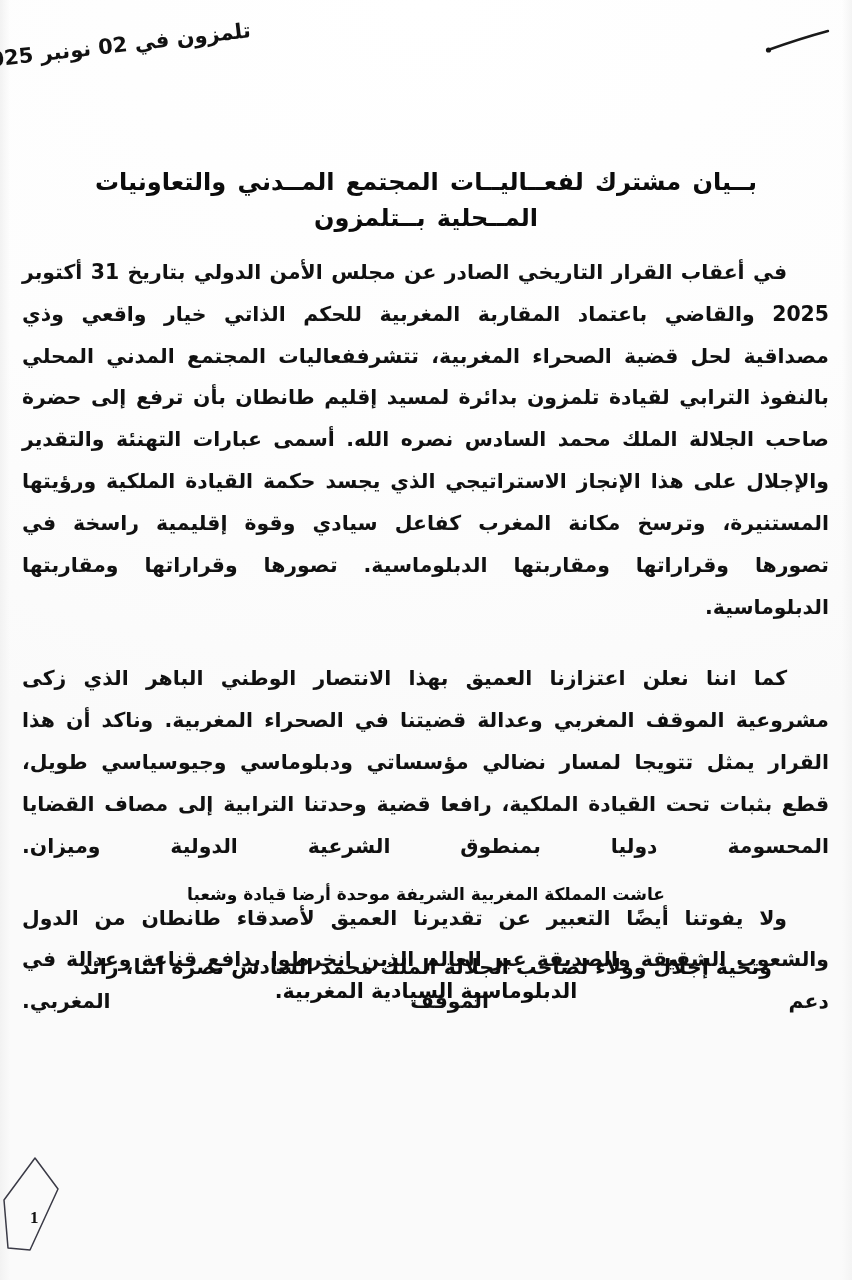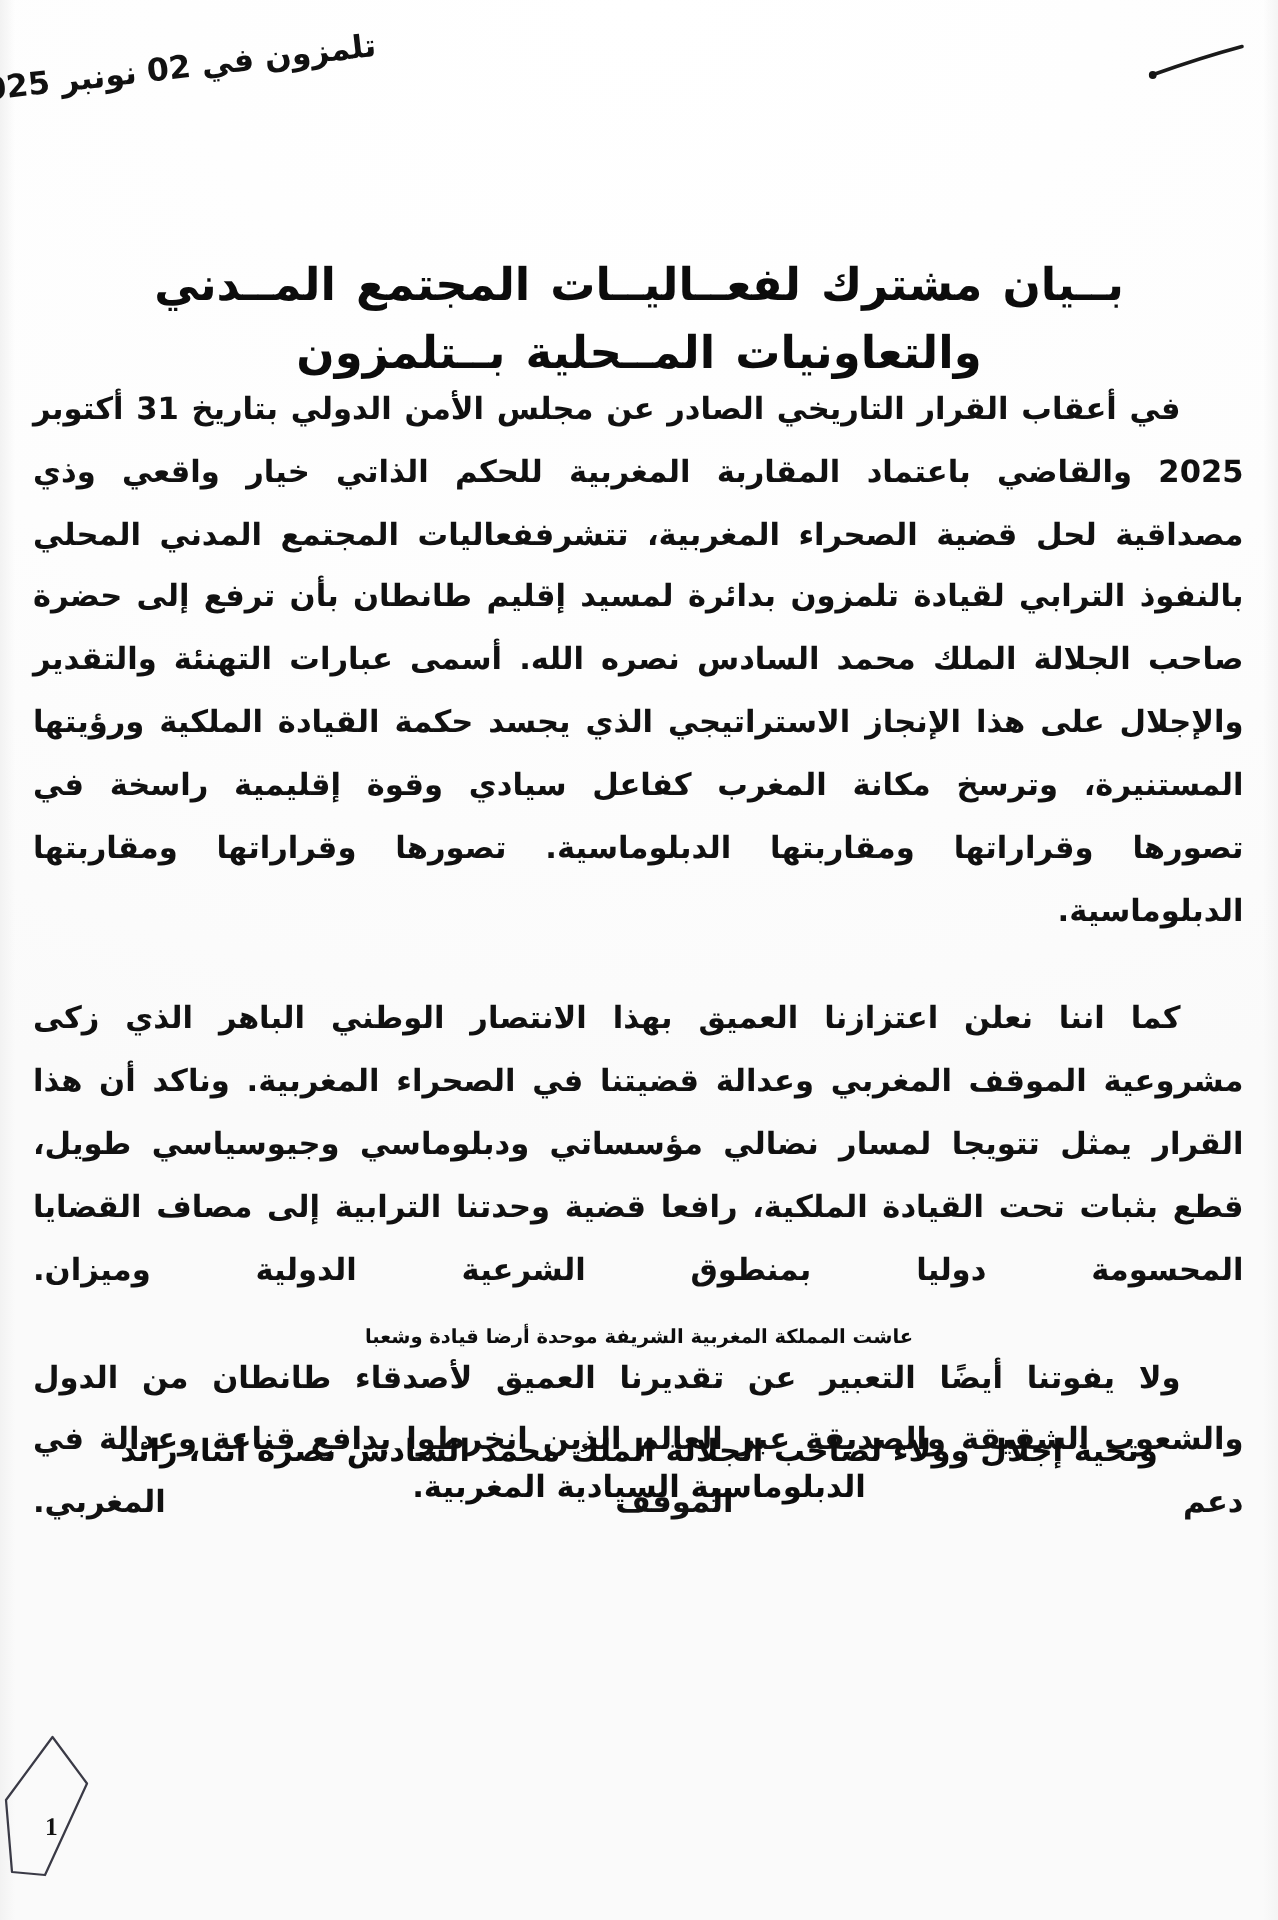--- a/index.html
+++ b/index.html
@@ -73,21 +73,21 @@
   }
 
   
   .doc-title {
     position: absolute;
     top: 148px;
     left: 44px;
     right: 44px;
     text-align: center;
     direction: rtl;
-    font-size: 30px;
+    font-size: 24px;
     font-weight: 700;
     color: #0c0c0c;
     letter-spacing: 0px;
     word-spacing: 3px;
     line-height: 1.5;
   }
 
   
   .body-area {
     position: absolute;
@@ -116,21 +116,21 @@
     position: absolute;
     left: 22px;
     right: 22px;
     direction: rtl;
     color: #0d0d0d;
     font-weight: 700;
   }
   .closing-1 {
     top: 884px;
     text-align: center;
-    font-size: 13px;
+    font-size: 17px;
   }
   .closing-2 {
     top: 955px;
     text-align: center;
     font-size: 20.5px;
   }
 
   
   .page-number-shield {
     position: absolute;

